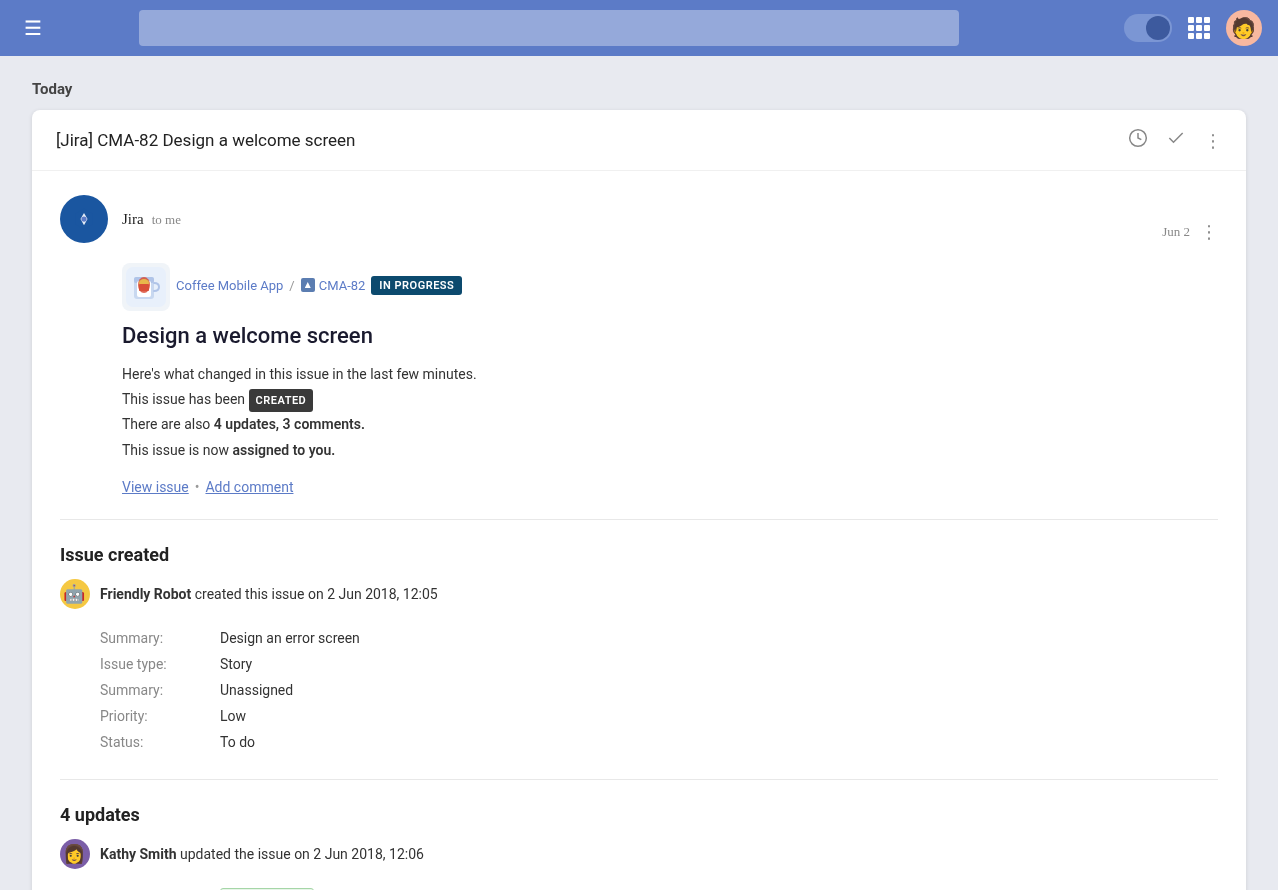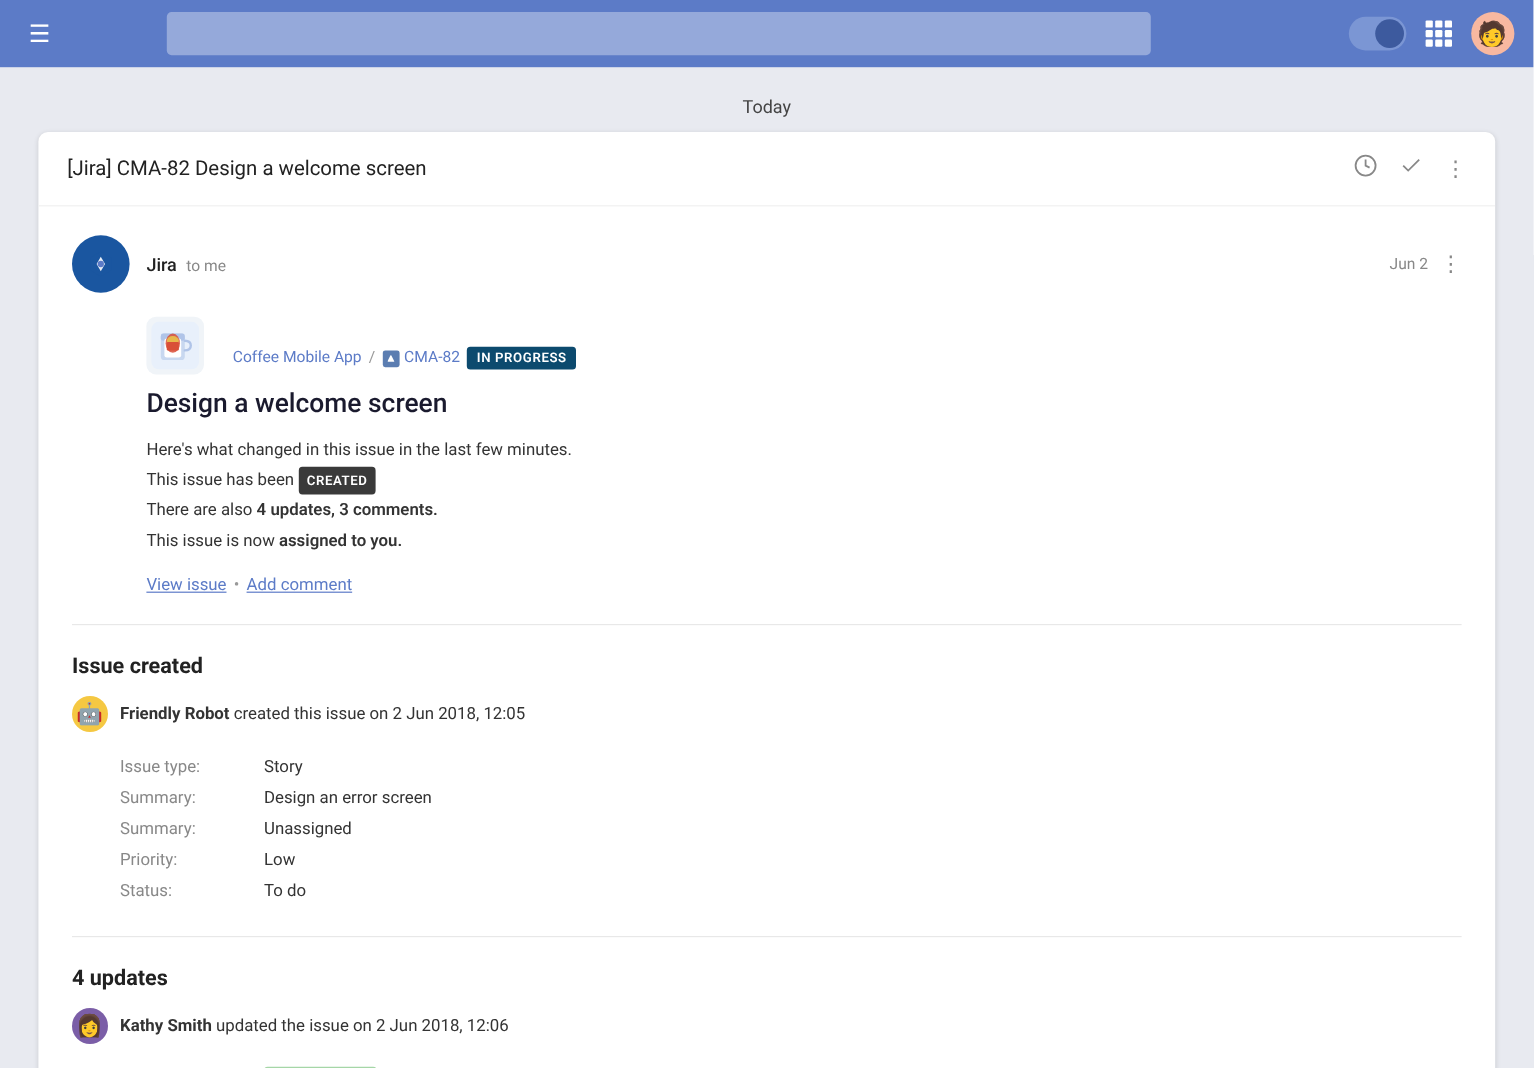--- a/index.html
+++ b/index.html
@@ -95,22 +95,21 @@
     }
 
     
     .page-content {
       padding: 24px 32px;
     }
     .section-label {
       font-size: 15px;
       color: #444;
       margin-bottom: 12px;
-      font-weight: 400;
-      text-align: center;
+      font-weight: 700;
     }
 
     
     .email-card {
       background: white;
       border-radius: 8px;
       box-shadow: 0 1px 4px rgba(0,0,0,0.12);
       overflow: hidden;
     }
     .email-header {
@@ -136,23 +135,24 @@
       cursor: pointer;
     }
 
     .email-body {
       padding: 24px 28px;
     }
 
     
     .sender-row {
       display: flex;
-      align-items: center;
+      align-items: flex-end;
       justify-content: space-between;
       margin-bottom: 20px;
+      font-family: Liberation Serif, serif;
     }
     .sender-info {
       display: flex;
       align-items: center;
       gap: 14px;
     }
     .jira-avatar {
       width: 48px;
       height: 48px;
       border-radius: 50%;
@@ -188,22 +188,22 @@
       font-size: 18px;
       color: #888;
     }
 
     
     .issue-block {
       margin-left: 62px;
     }
     .issue-title-row {
       display: flex;
-      align-items: flex-end;
-      gap: 24px;
+      align-items: center;
+      gap: 6px;
       margin-bottom: 12px;
     }
     .issue-icon {
       width: 48px;
       height: 48px;
       border-radius: 8px;
       background: #f0f4f8;
       display: flex;
       align-items: center;
       justify-content: center;
@@ -519,26 +519,26 @@
 
       <hr class="section-divider">
       <div class="section-heading">Issue created</div>
       <div class="created-by-row">
         <div class="robot-avatar">🤖</div>
         <span><strong>Friendly Robot</strong>
           <span>created this issue on 2 Jun 2018, 12:05</span></span>
       </div>
       <div class="detail-table">
         <div class="detail-row">
+          <span class="detail-label">Summary:</span>
+          <span class="detail-value">Design an error screen</span>
+        </div>
+        <div class="detail-row">
           <span class="detail-label">Issue type:</span>
           <span class="detail-value">Story</span>
-        </div>
-        <div class="detail-row">
-          <span class="detail-label">Summary:</span>
-          <span class="detail-value">Design an error screen</span>
         </div>
         <div class="detail-row">
           <span class="detail-label">Summary:</span>
           <span class="detail-value">Unassigned</span>
         </div>
         <div class="detail-row">
           <span class="detail-label">Priority:</span>
           <span class="detail-value">Low</span>
         </div>
         <div class="detail-row">

